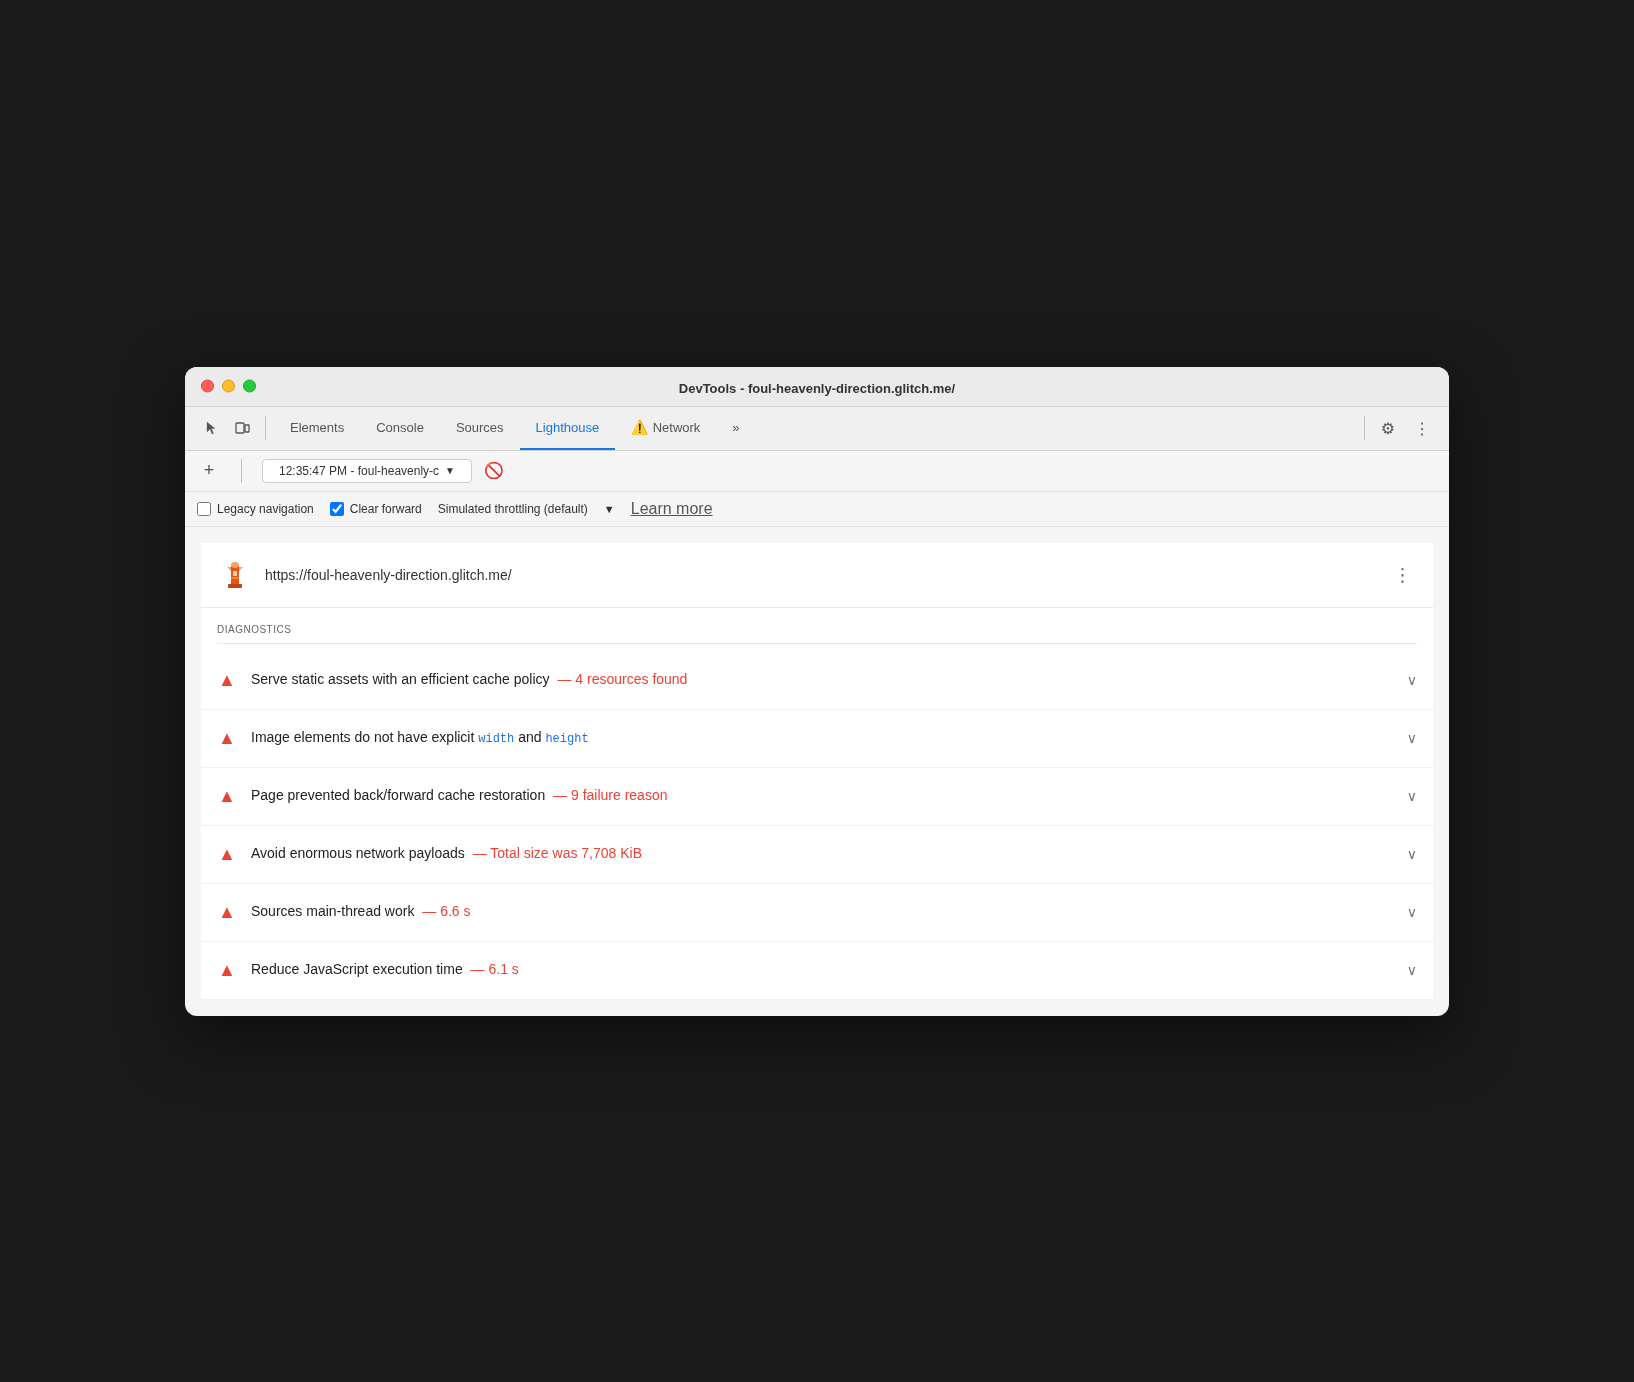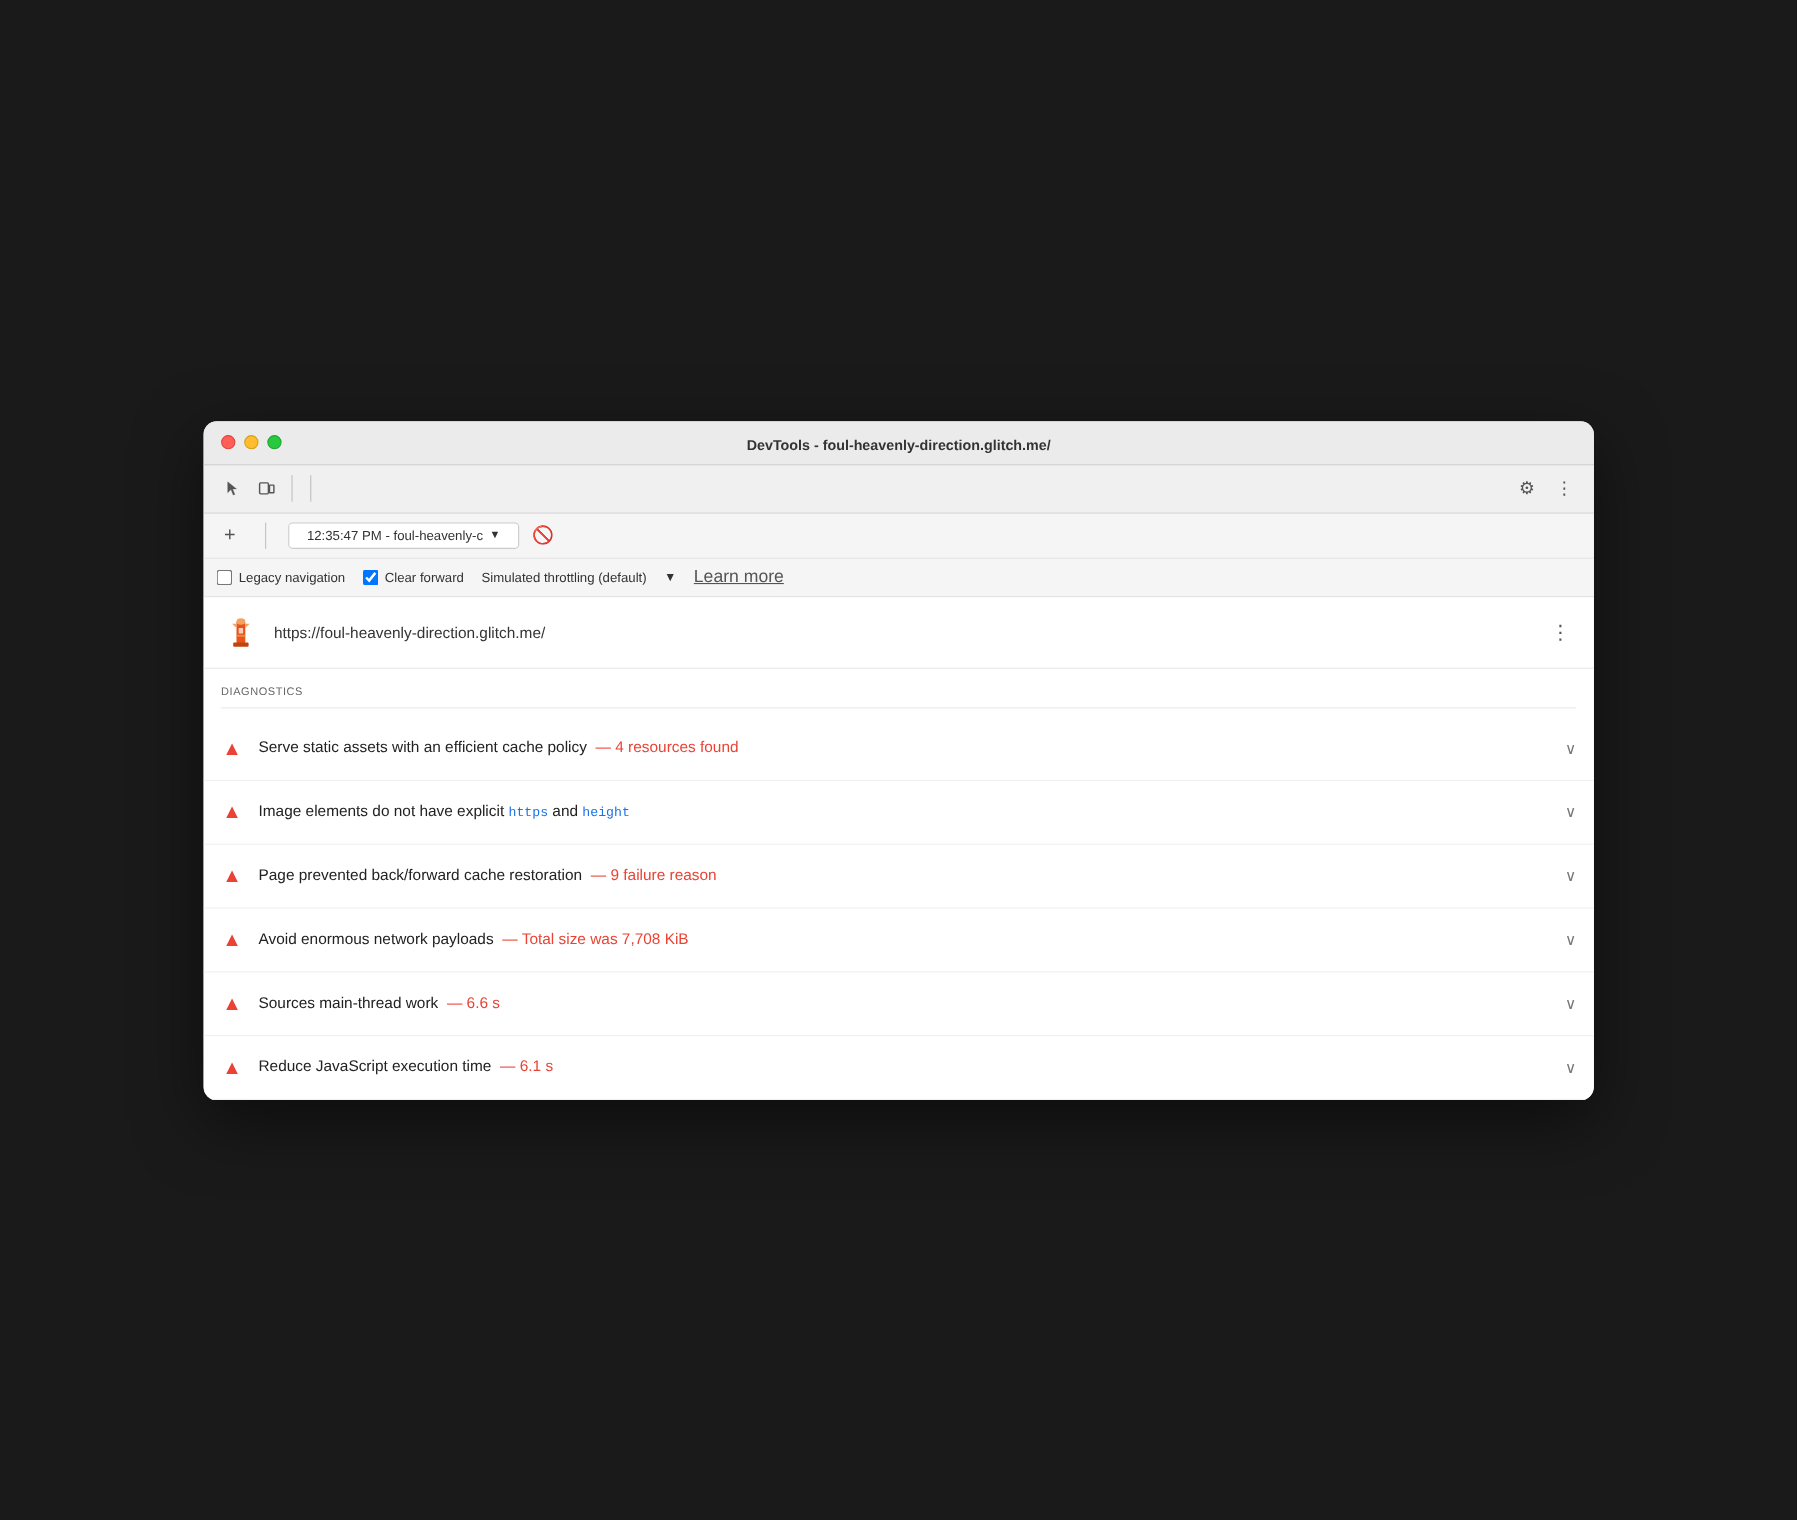--- a/index.html
+++ b/index.html
@@ -181,21 +181,21 @@
       color: #555;
       text-decoration: underline;
       cursor: pointer;
       display: flex;
       align-items: center;
       gap: 4px;
     }
     
     .content {
       background: white;
-      margin: 0;
+      margin: 16px;
       padding: 0;
     }
     
     .url-header {
       display: flex;
       align-items: center;
       padding: 14px 16px;
       border-bottom: 1px solid #e8e8e8;
       gap: 12px;
     }
@@ -297,20 +297,41 @@
         <path d="M3 2L3 12L6 9L8 14L9.5 13.5L7.5 8.5L11 8.5L3 2Z" fill="#555" stroke="#555" stroke-width="0.3"></path>
       </svg>
     </button>
     <button class="toolbar-icon-btn">
       <svg width="16" height="16" viewBox="0 0 16 16" fill="none">
         <rect x="2" y="3" width="8" height="10" rx="1" stroke="#555" stroke-width="1.3" fill="none"></rect>
         <rect x="11" y="5" width="4" height="7" rx="0.5" stroke="#555" stroke-width="1.3" fill="none"></rect>
       </svg>
     </button>
     <div class="toolbar-sep"></div>
+    <div class="tab-list">
+      <div class="tab">
+        <span>Elements</span>
+      </div>
+      <div class="tab">
+        <span>Console</span>
+      </div>
+      <div class="tab">
+        <span>Sources</span>
+      </div>
+      <div class="tab active">
+        <span>Lighthouse</span>
+      </div>
+      <div class="tab">
+        <span class="tab-warning">⚠️</span>
+        <span>Network</span>
+      </div>
+      <div class="tab">
+        <span>»</span>
+      </div>
+    </div>
     <div class="toolbar-sep"></div>
     <div class="toolbar-right">
       <button class="toolbar-icon-btn">
         <span>⚙</span>
       </button>
       <button class="toolbar-icon-btn">
         <span>⋮</span>
       </button>
     </div>
   </div>
@@ -375,21 +396,21 @@
         <span class="warning-triangle">▲</span>
         <span class="diag-text">
           <span>Serve static assets with an efficient cache policy</span><span class="diag-detail"> — 4 resources found</span>
         </span>
         <span class="diag-chevron">∨</span>
       </div>
 
       <div class="diag-item">
         <span class="warning-triangle">▲</span>
         <span class="diag-text">
-          <span>Image elements do not have explicit </span><code class="diag-code">https</code><span> and </span><code class="diag-code">height</code>
+          <span>Image elements do not have explicit </span><code class="diag-code">width</code><span> and </span><code class="diag-code">height</code>
         </span>
         <span class="diag-chevron">∨</span>
       </div>
 
       <div class="diag-item">
         <span class="warning-triangle">▲</span>
         <span class="diag-text">
           <span>Page prevented back/forward cache restoration</span><span class="diag-detail"> — 9 failure reason</span>
         </span>
         <span class="diag-chevron">∨</span>

